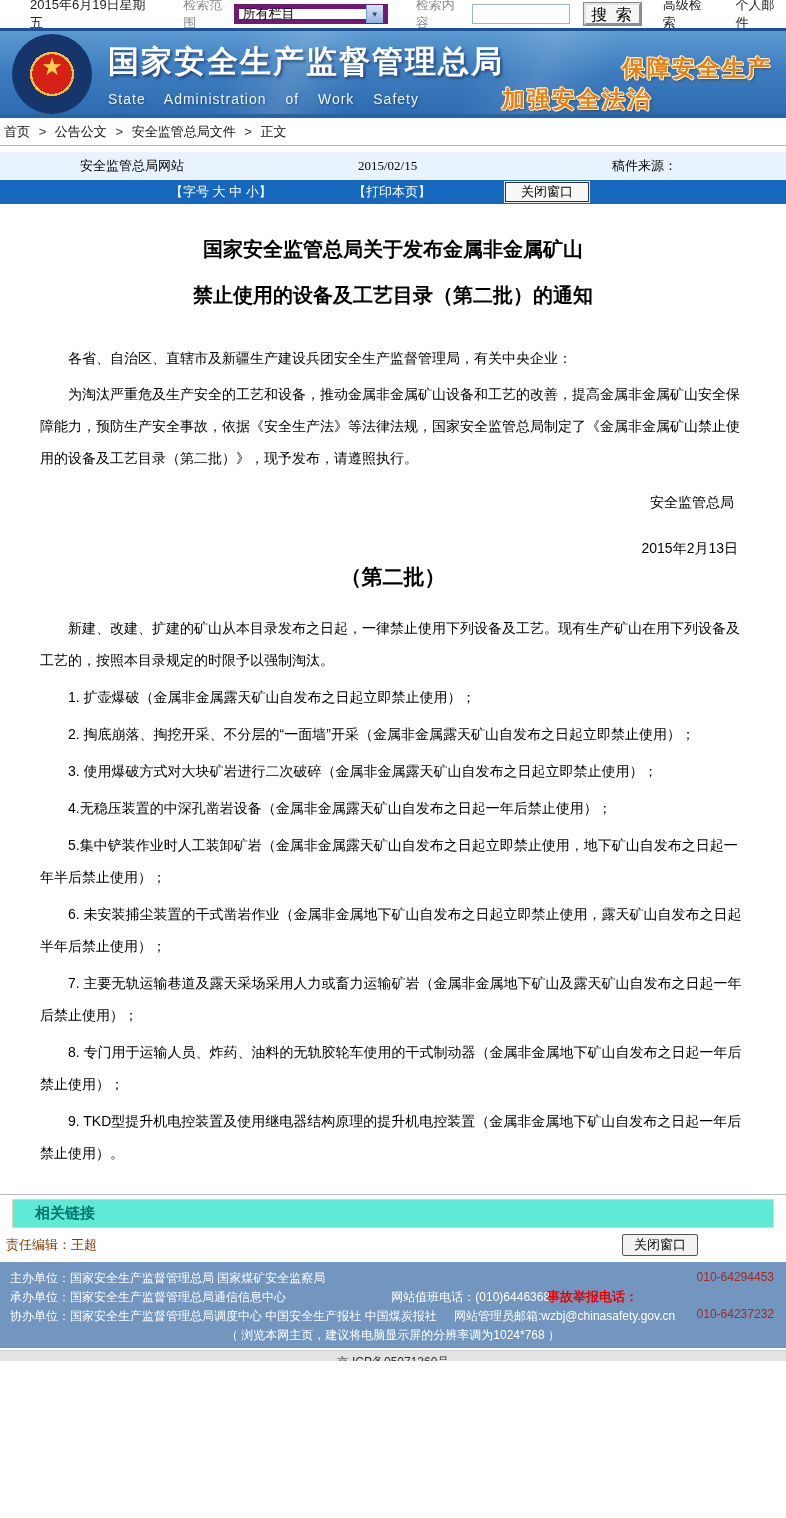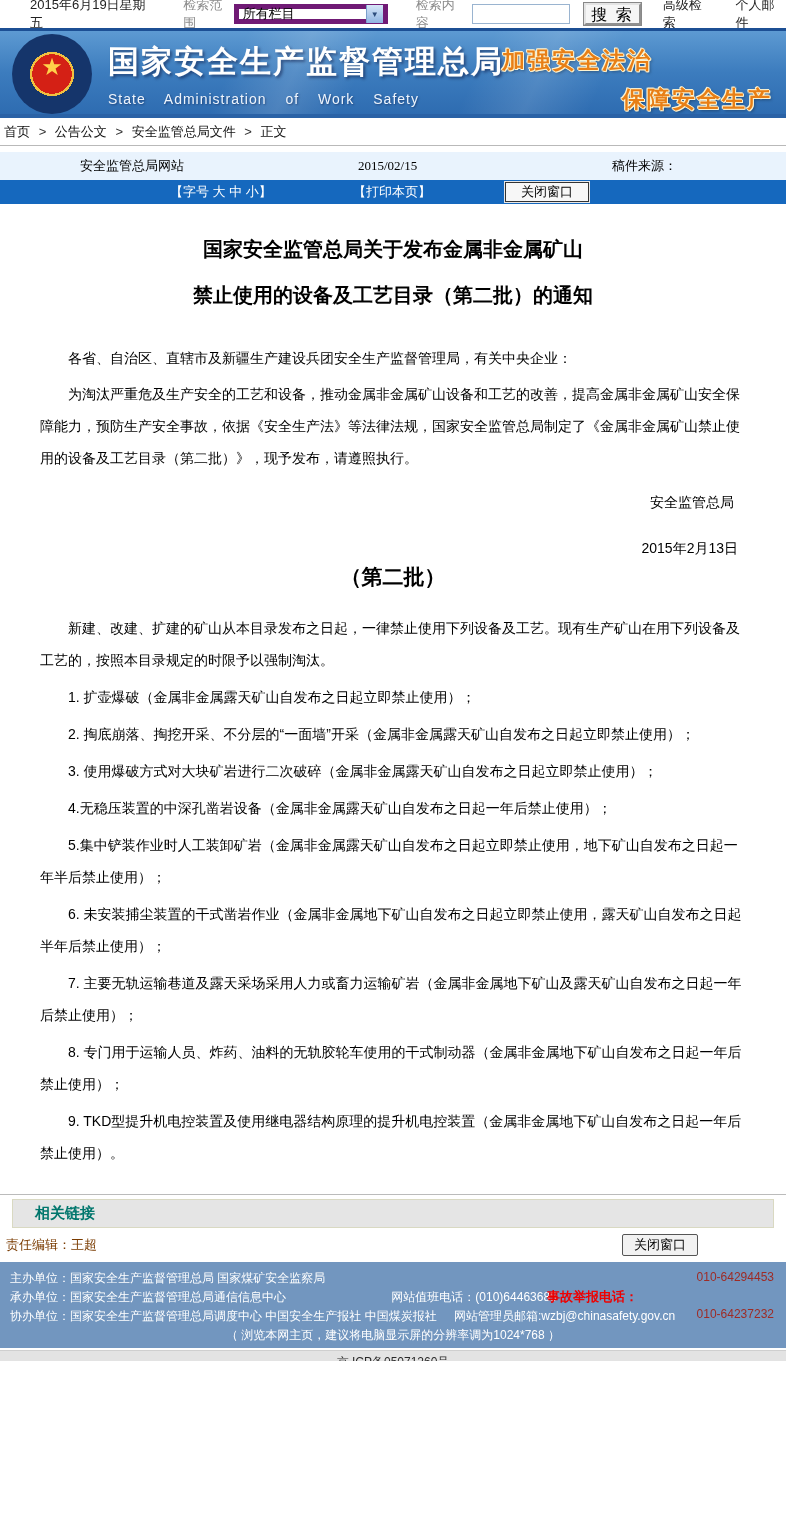--- a/index.html
+++ b/index.html
@@ -61,21 +61,21 @@
   .a-para { margin-top:4px; text-indent:2em; }
   .a-signer { margin-top:12px; text-align:right; padding-right:12px; }
   .a-signdate { margin-top:14px; text-align:right; padding-right:8px; }
   .a-cat-title { margin-top:40px; text-align:center; font-family:"Liberation Serif","DejaVu Serif",serif; font-weight:bold; font-size:19px; line-height:32px; }
   .a-cat-sub { text-align:center; font-family:"Liberation Serif","DejaVu Serif",serif; font-weight:bold; font-size:21px; line-height:26px; }
   .a-intro { margin-top:22px; text-indent:2em; }
   .a-item { margin:5px 0; text-indent:2em; }
 
   
   .related { border-top:1px solid #bbb; padding:4px 12px 2px 12px; }
-  .rel-box { border:1px solid #d9d9c2; background:#e5e5e5; padding:4px 0 4px 22px; }
+  .rel-box { border:1px solid #d9d9c2; background:#5eead4; padding:4px 0 4px 22px; }
   .rel-title { color:#00766c; font-weight:bold; font-size:15px; }
 
   
   .editor-row { position:relative; height:32px; font-size:13px; line-height:30px; }
   .ed-name { position:absolute; left:6px; color:#7a3b00; }
   .ed-close { position:absolute; left:622px; top:4px; width:76px; height:22px; font-size:13px; background:#f2f2f2; border:1px solid #555; border-radius:2px; cursor:pointer; }
 
   
   .footer { position:relative; background:#7296bf; color:#fff; font-size:12px; padding:7px 10px 3px 10px; line-height:19px; }
   .f-left2 { display:inline-block; width:378px; }
@@ -110,22 +110,22 @@
 
   <div class="header">
     <div class="logo">
       <span class="star">★</span>
     </div>
     <div class="org">
       <div class="org-cn">国家安全生产监督管理总局</div>
       <div class="org-en">State Administration of Work Safety</div>
     </div>
     <div class="slogans">
+      <div class="slogan s2">保障安全生产</div>
       <div class="slogan s1">加强安全法治</div>
-      <div class="slogan s2">保障安全生产</div>
     </div>
   </div>
 
   <div class="breadcrumb">
     <a>首页</a>
     <span class="sep">&gt;</span>
     <a>公告公文</a>
     <span class="sep">&gt;</span>
     <a>安全监管总局文件</a>
     <span class="sep">&gt;</span>

